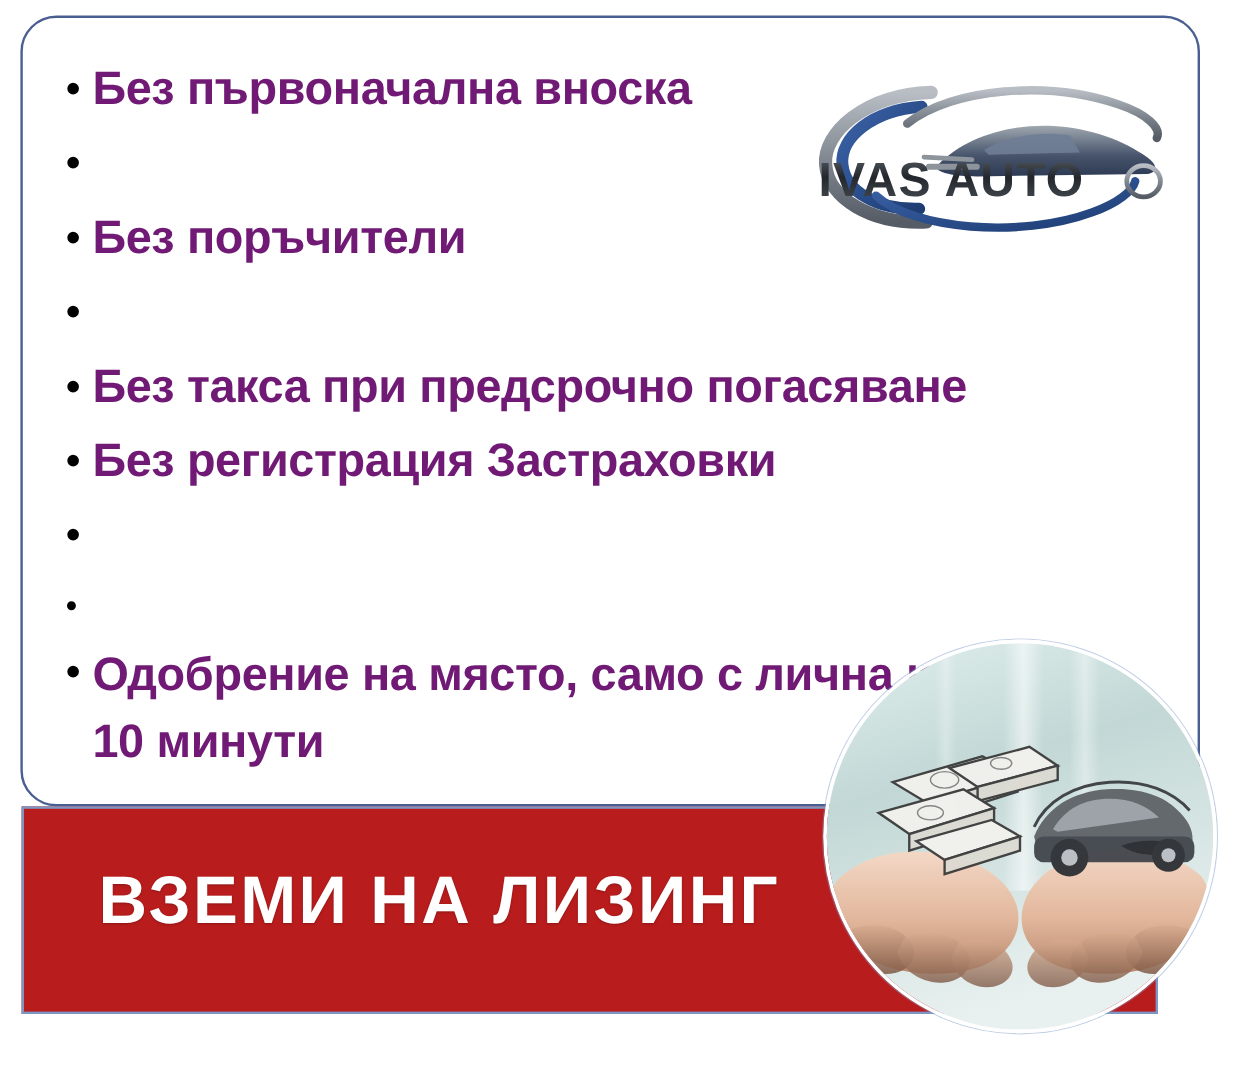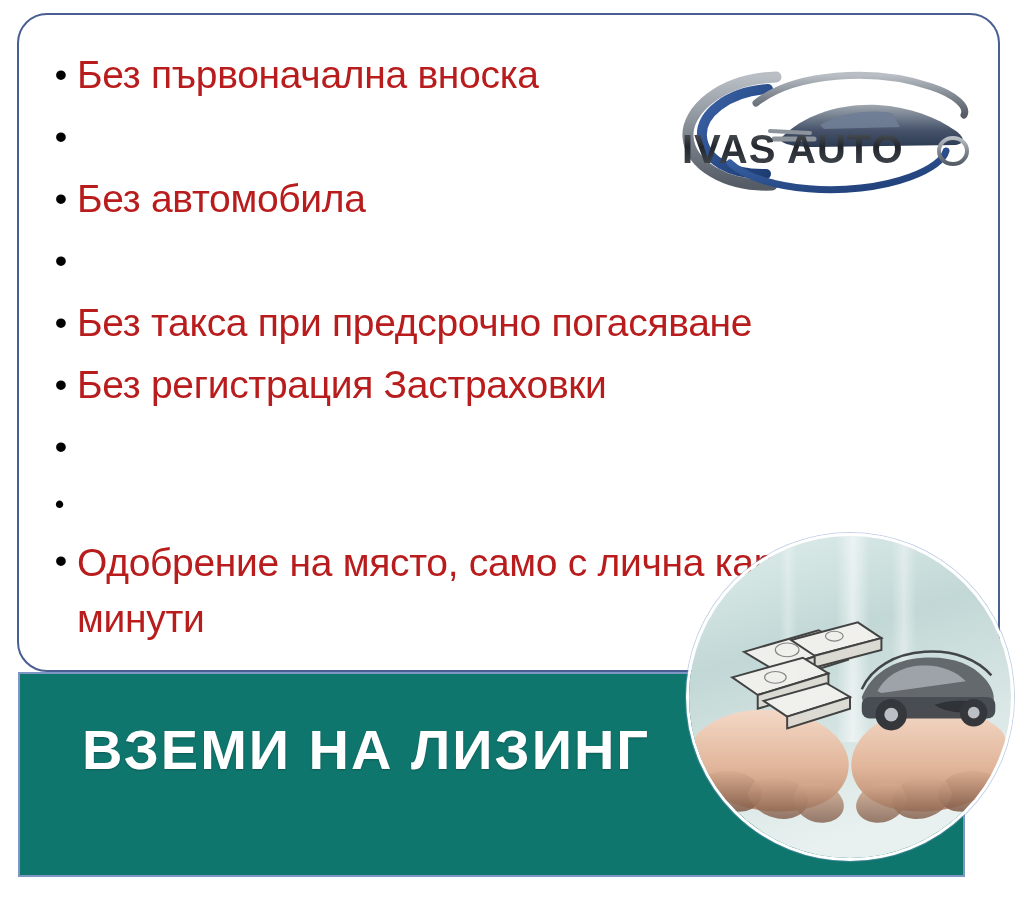--- a/index.html
+++ b/index.html
@@ -13,21 +13,21 @@
     box-sizing:border-box;
   }
 
   
   #bullets{position:absolute;left:36px;top:34px;width:950px;}
   .bullet-row{display:flex;align-items:flex-start;margin:0;}
   .bullet-row + .bullet-row{margin-top:6px;}
   .dot{
     color:#000;font-weight:bold;line-height:1;flex:0 0 auto;
   }
-  .btext{color:#b91c1c;font-weight:normal;letter-spacing:-0.3px;}
+  .btext{color:#701a75;font-weight:bold;letter-spacing:-0.3px;}
 
   
   .row-lg{height:56px;}
   .row-lg .dot{font-size:34px;width:22px;padding-top:8px;}
   .row-lg .btext{font-size:39px;line-height:52px;white-space:nowrap;}
 
   
   .row-sm{height:46px;}
   .row-sm .dot{font-size:26px;width:13px;padding-top:8px;}
   .row-sm .btext{font-size:29px;line-height:44px;white-space:nowrap;}
@@ -36,22 +36,22 @@
   .row-2{height:110px;}
   .row-2 .dot{font-size:34px;width:22px;padding-top:8px;}
   .row-2 .btext{font-size:39px;line-height:56px;}
 
   
   #logo{position:absolute;left:645px;top:44px;width:320px;height:140px;}
   #logo svg{display:block;width:320px;height:140px;}
 
   
   #banner{
-    position:absolute;left:18px;top:672px;width:947px;height:205px;
-    background:#0f766e;border:2px solid #7d96c4;box-sizing:border-box;padding-left:39px;
+    position:absolute;left:18px;top:672px;width:947px;height:173px;
+    background:#b91c1c;border:2px solid #7d96c4;box-sizing:border-box;padding-left:39px;
   }
   #banner-text{
     position:absolute;left:62px;top:46px;
     color:#ffffff;font-size:56px;font-weight:bold;letter-spacing:2px;
     line-height:60px;white-space:nowrap;
     text-shadow:0 1px 2px rgba(0,0,0,.25);
   }
 
   
   #photo{
@@ -75,21 +75,21 @@
         <span class="dot">•</span>
         <span class="btext">Без първоначална вноска</span>
       </div>
 
       <div class="bullet-row row-lg">
         <span class="dot">•</span>
       </div>
 
       <div class="bullet-row row-lg">
         <span class="dot">•</span>
-        <span class="btext">Без автомобила</span>
+        <span class="btext">Без поръчители</span>
       </div>
 
       <div class="bullet-row row-lg">
         <span class="dot">•</span>
       </div>
 
       <div class="bullet-row row-lg">
         <span class="dot">•</span>
         <span class="btext">Без такса при предсрочно погасяване</span>
       </div>

